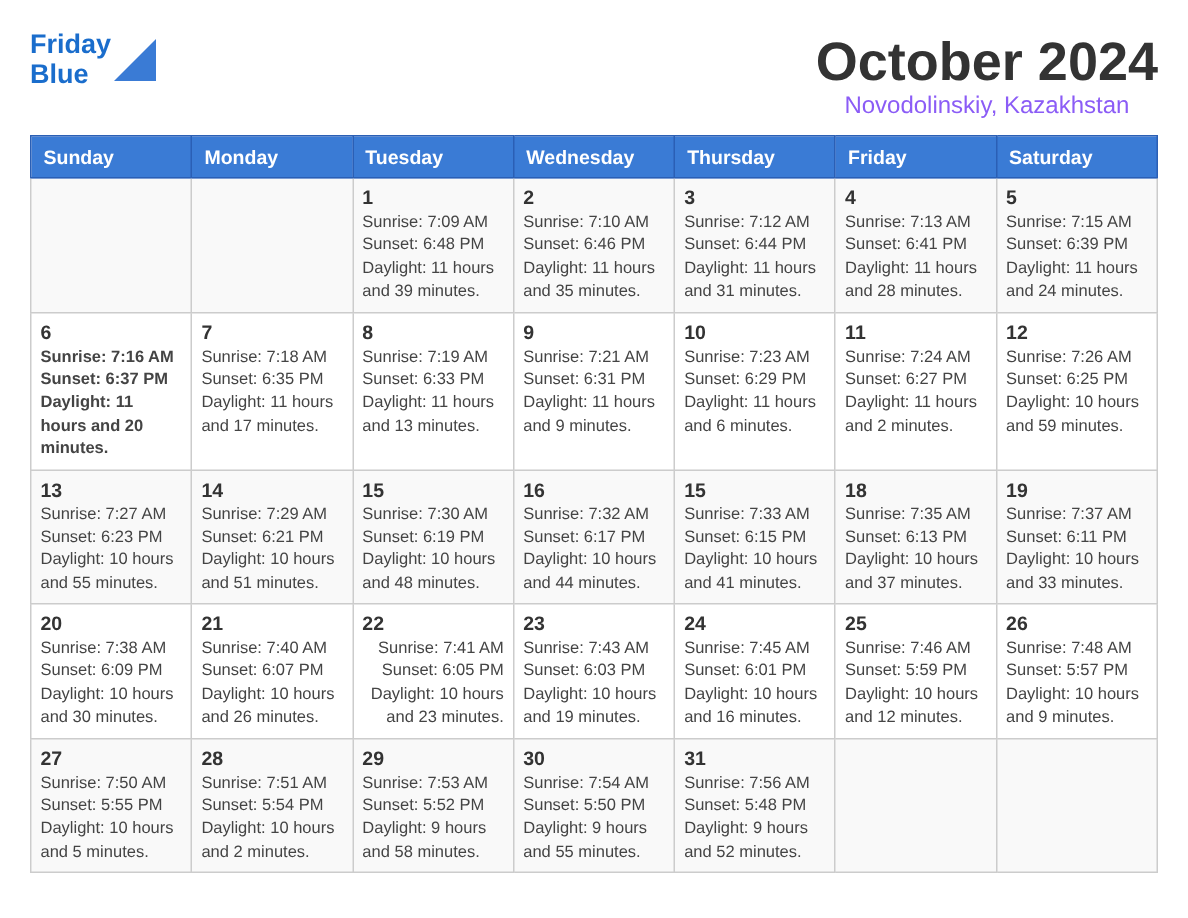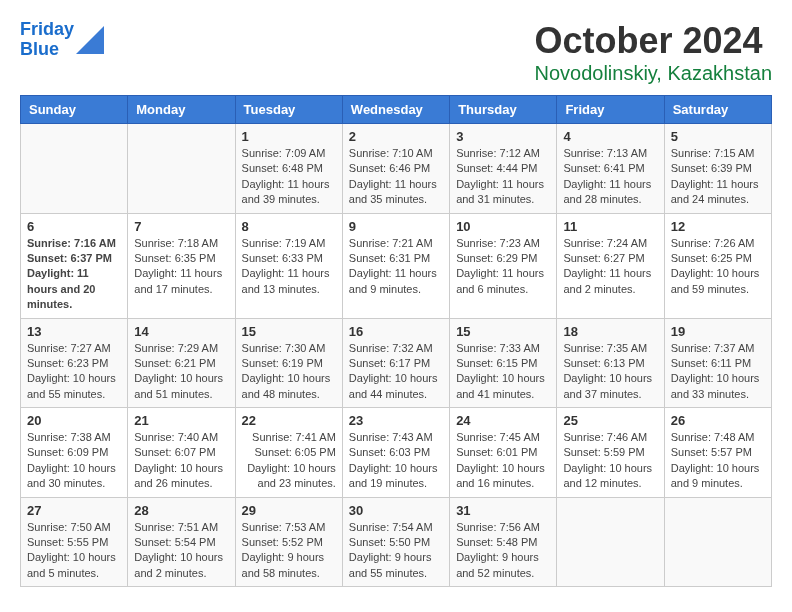--- a/index.html
+++ b/index.html
@@ -28,30 +28,30 @@
     }
     .logo-text span {
       color: #1a6dcc;
     }
     .logo-icon {
       width: 28px;
       height: 28px;
       margin-left: 2px;
     }
     .title-block {
-      text-align: left;
+      text-align: center;
     }
     .month-title {
       font-size: 36px;
       font-weight: bold;
       color: #333;
     }
     .location {
-      font-size: 20px;
-      color: #15803d;
+      font-size: 16px;
+      color: #8b5cf6;
     }
     table {
       width: 100%;
       border-collapse: collapse;
     }
     thead tr th {
       background: #3a7bd5;
       color: #fff;
       text-align: left;
       padding: 6px 8px;
@@ -131,21 +131,21 @@
         </td>
         <td>
           <span class="day-num">2</span>
           <div class="day-info" style="white-space: pre-line;">Sunrise: 7:10 AM
 Sunset: 6:46 PM
 Daylight: 11 hours and 35 minutes.</div>
         </td>
         <td>
           <span class="day-num">3</span>
           <div class="day-info" style="white-space: pre-line;">Sunrise: 7:12 AM
-Sunset: 4:44 PM
+Sunset: 6:44 PM
 Daylight: 11 hours and 31 minutes.</div>
         </td>
         <td>
           <span class="day-num">4</span>
           <div class="day-info" style="white-space: pre-line;">Sunrise: 7:13 AM
 Sunset: 6:41 PM
 Daylight: 11 hours and 28 minutes.</div>
         </td>
         <td>
           <span class="day-num">5</span>

